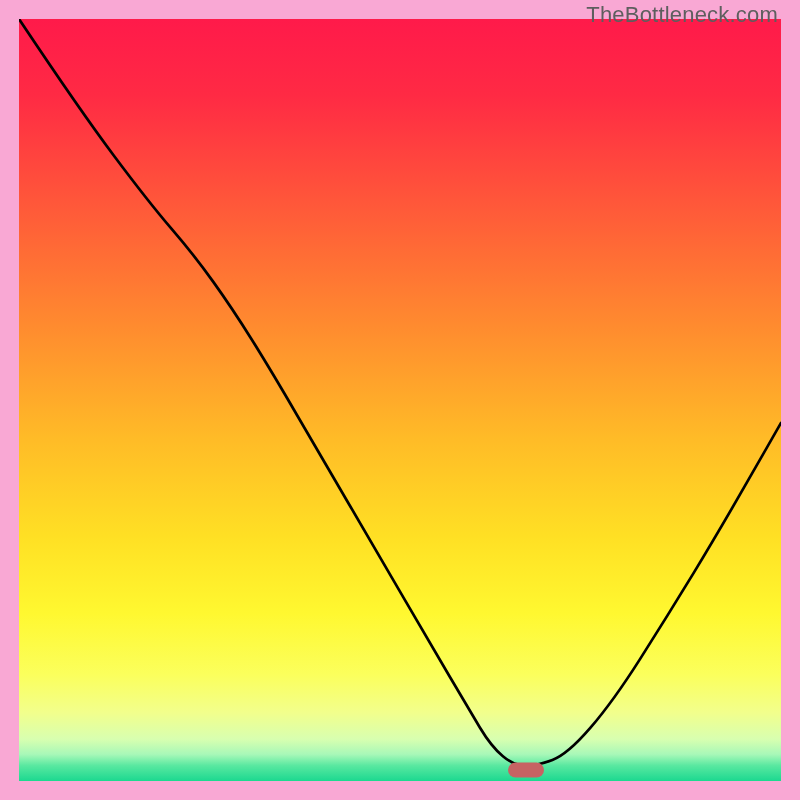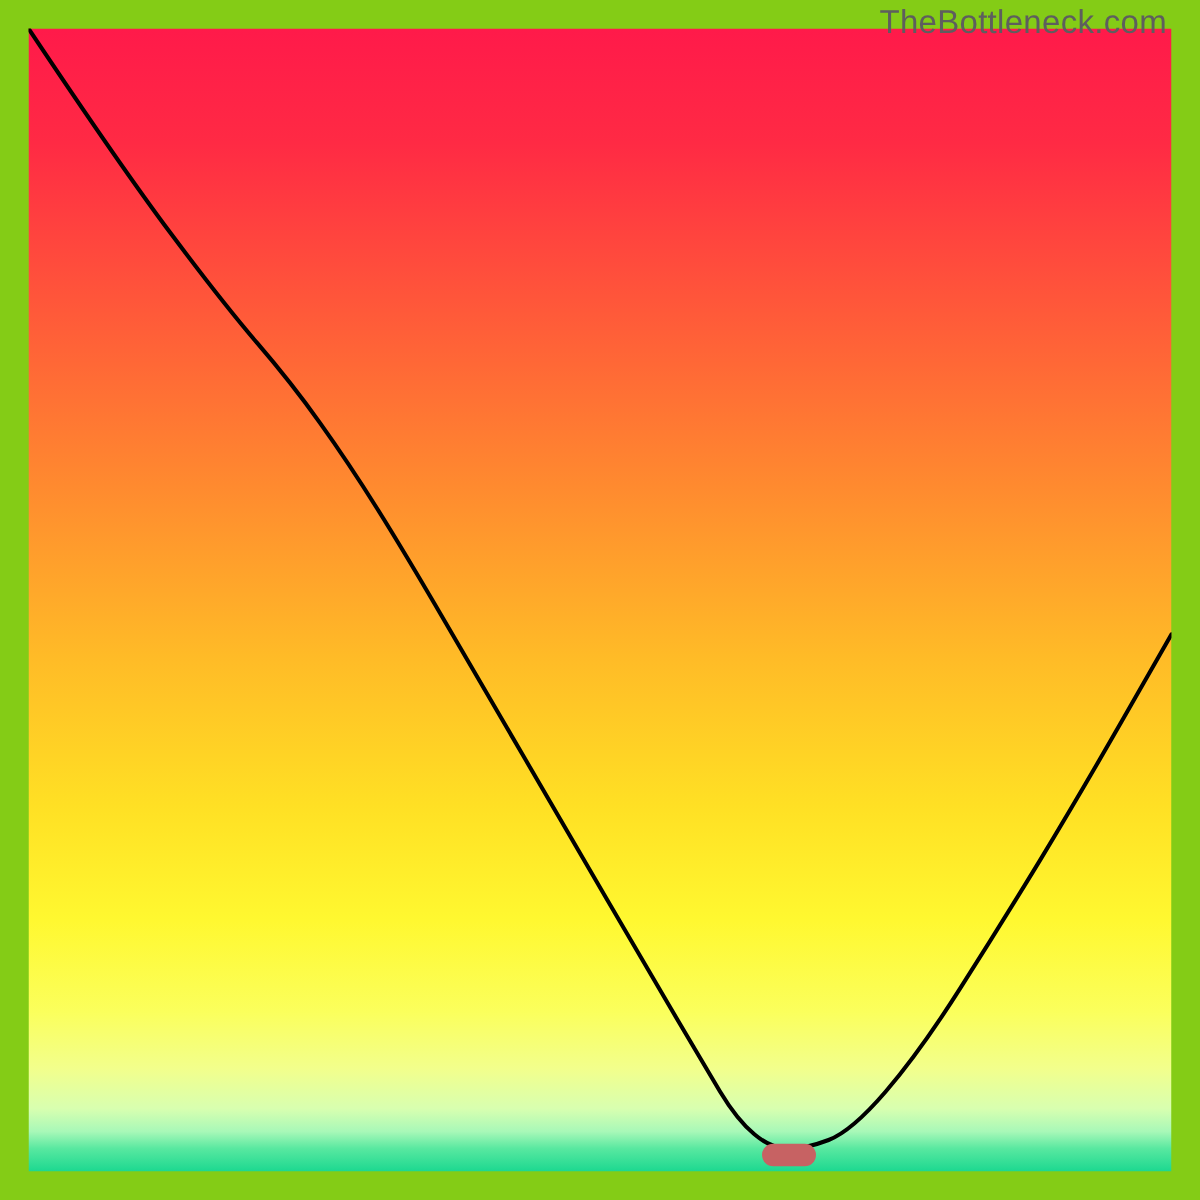--- a/index.html
+++ b/index.html
@@ -10,21 +10,21 @@
     background: #000;
     overflow: hidden;
     font-family: Arial, Helvetica, sans-serif;
   }
   .frame {
     position: absolute;
     left: 0;
     top: 0;
     width: 800px;
     height: 800px;
-    background: #84cc16;
+    background: #f9a8d4;
   }
   .plot {
     position: absolute;
     left: 19px;
     top: 19px;
     width: 762px;
     height: 762px;
   }
   .gradient {
     position: absolute;

